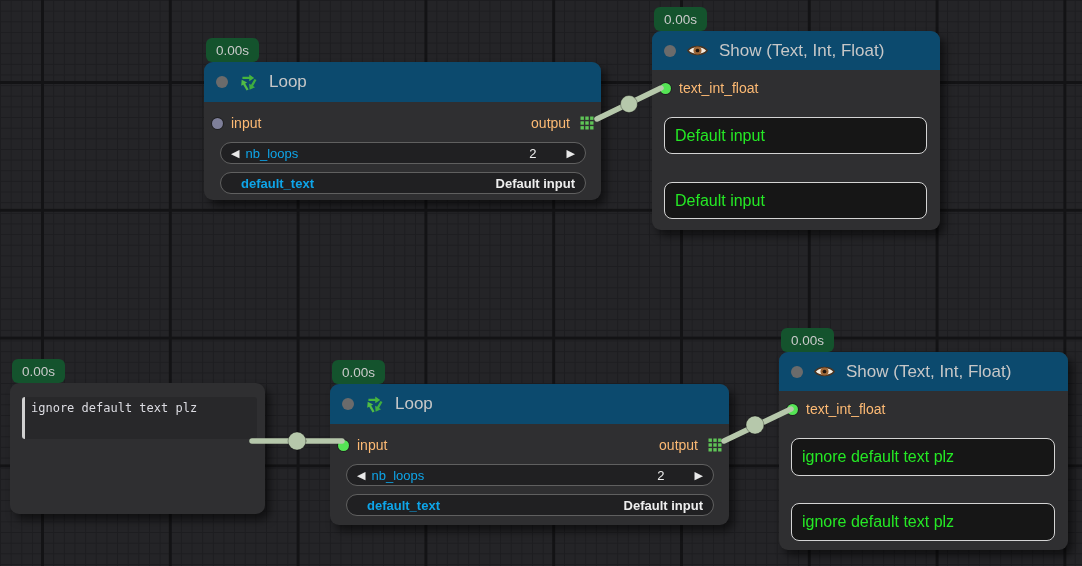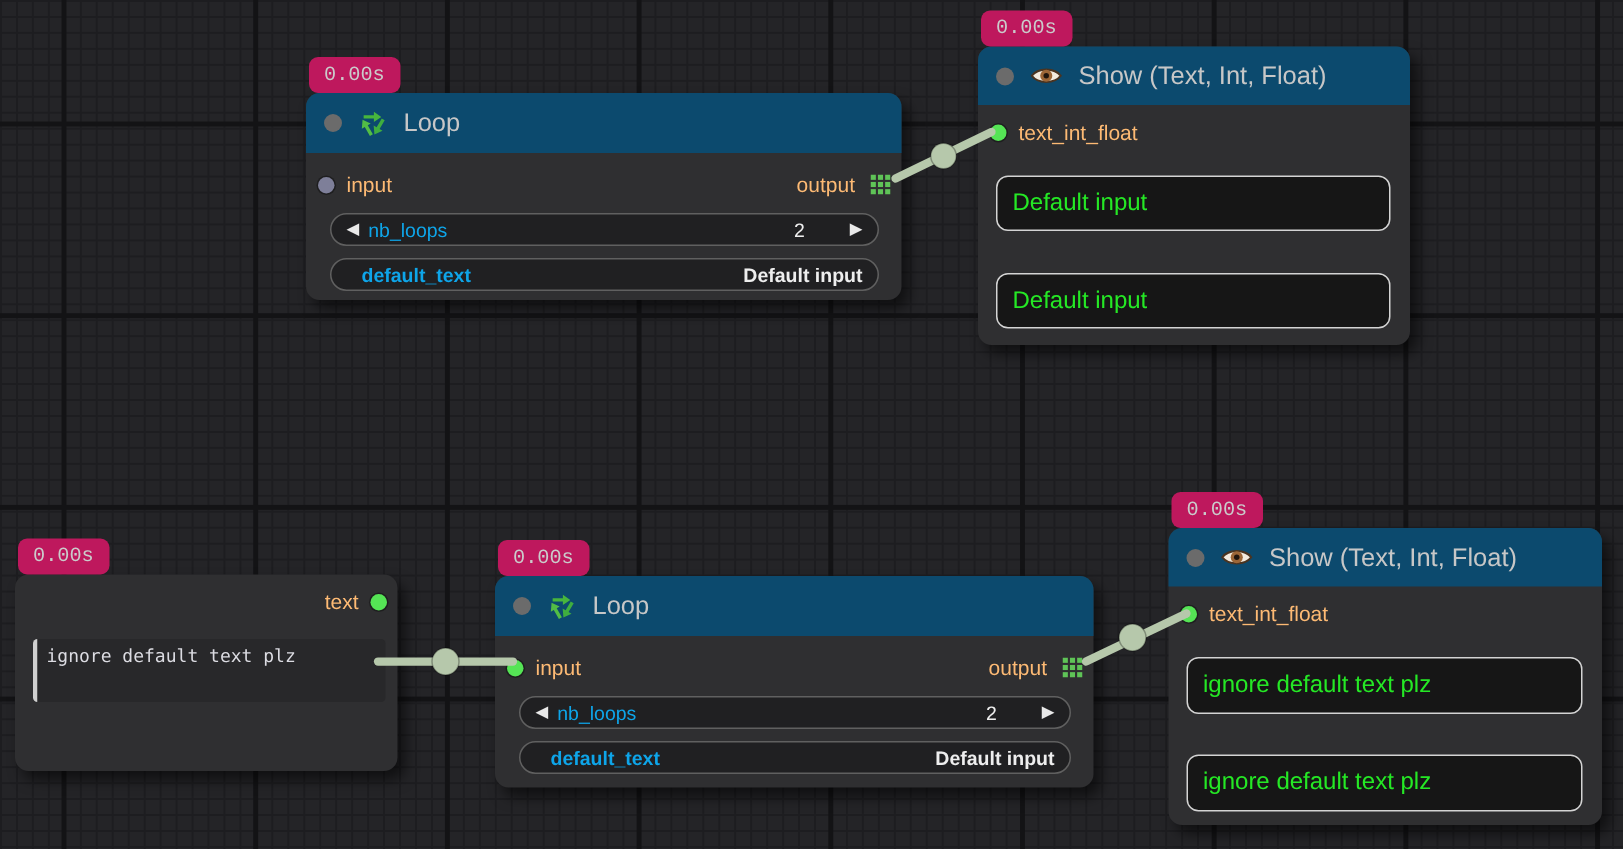--- a/index.html
+++ b/index.html
@@ -21,22 +21,22 @@
     box-shadow:5px 6px 9px rgba(0,0,0,.55);z-index:2;
   }
   .titlebar{
     height:40px;background:#0c4a6e;border-radius:9px 9px 0 0;
     display:flex;align-items:center;padding:0 12px;gap:11px;box-sizing:border-box;
   }
   .titlebar.short{height:39px;}
   .collapse-dot{width:12px;height:12px;border-radius:50%;background:#6b6b6b;flex:none;}
   .node-title{color:#c7c7c7;font-size:17px;white-space:nowrap;}
   .badge{
-    position:absolute;top:-24px;left:2px;background:#be185d;color:#cbcbcb;
-    border-radius:6px;padding:3px 10px 2px;font-family:Liberation Mono, monospace;
+    position:absolute;top:-24px;left:2px;background:#14532d;color:#cbcbcb;
+    border-radius:6px;padding:3px 10px 2px;font-family:Liberation Sans, sans-serif;
     font-size:13.5px;line-height:19px;
   }
   .iorow{display:flex;align-items:center;margin-top:8px;height:26px;padding:0 7px 0 8px;}
   .iorow.show-row{margin-top:7px;height:22px;}
   .iorow.right{justify-content:flex-end;margin-top:7px;height:22px;}
   .socket{width:11px;height:11px;border-radius:50%;flex:none;}
   .socket.green{background:#55e455;box-shadow:0 0 0 1px rgba(0,0,0,.35);}
   .socket.slate{background:#7e7f99;box-shadow:0 0 0 1px rgba(0,0,0,.35);}
   .io-label{color:#fdba74;font-size:14px;margin:0 8px;}
   .spacer{flex:1;}
@@ -151,24 +151,20 @@
     <div class="iorow show-row">
       <span class="socket green"></span>
       <span class="io-label">text_int_float</span>
     </div>
     <div class="display-box b1">Default input</div>
     <div class="display-box b2">Default input</div>
   </div>
 
   <div class="node" style="left:10px;top:383px;width:255px;height:131px;">
     <div class="badge">0.00s</div>
-    <div class="iorow right">
-      <span class="io-label">text</span>
-      <span class="socket green"></span>
-    </div>
     <div class="textbox">ignore default text plz</div>
   </div>
 
   <div class="node" style="left:330px;top:384px;width:399px;height:141px;">
     <div class="badge">0.00s</div>
     <div class="titlebar">
       <span class="collapse-dot"></span>
       <svg class="icon" width="19" height="19" viewBox="0 0 24 25">
           <use href="#recycle"></use>
         </svg>

